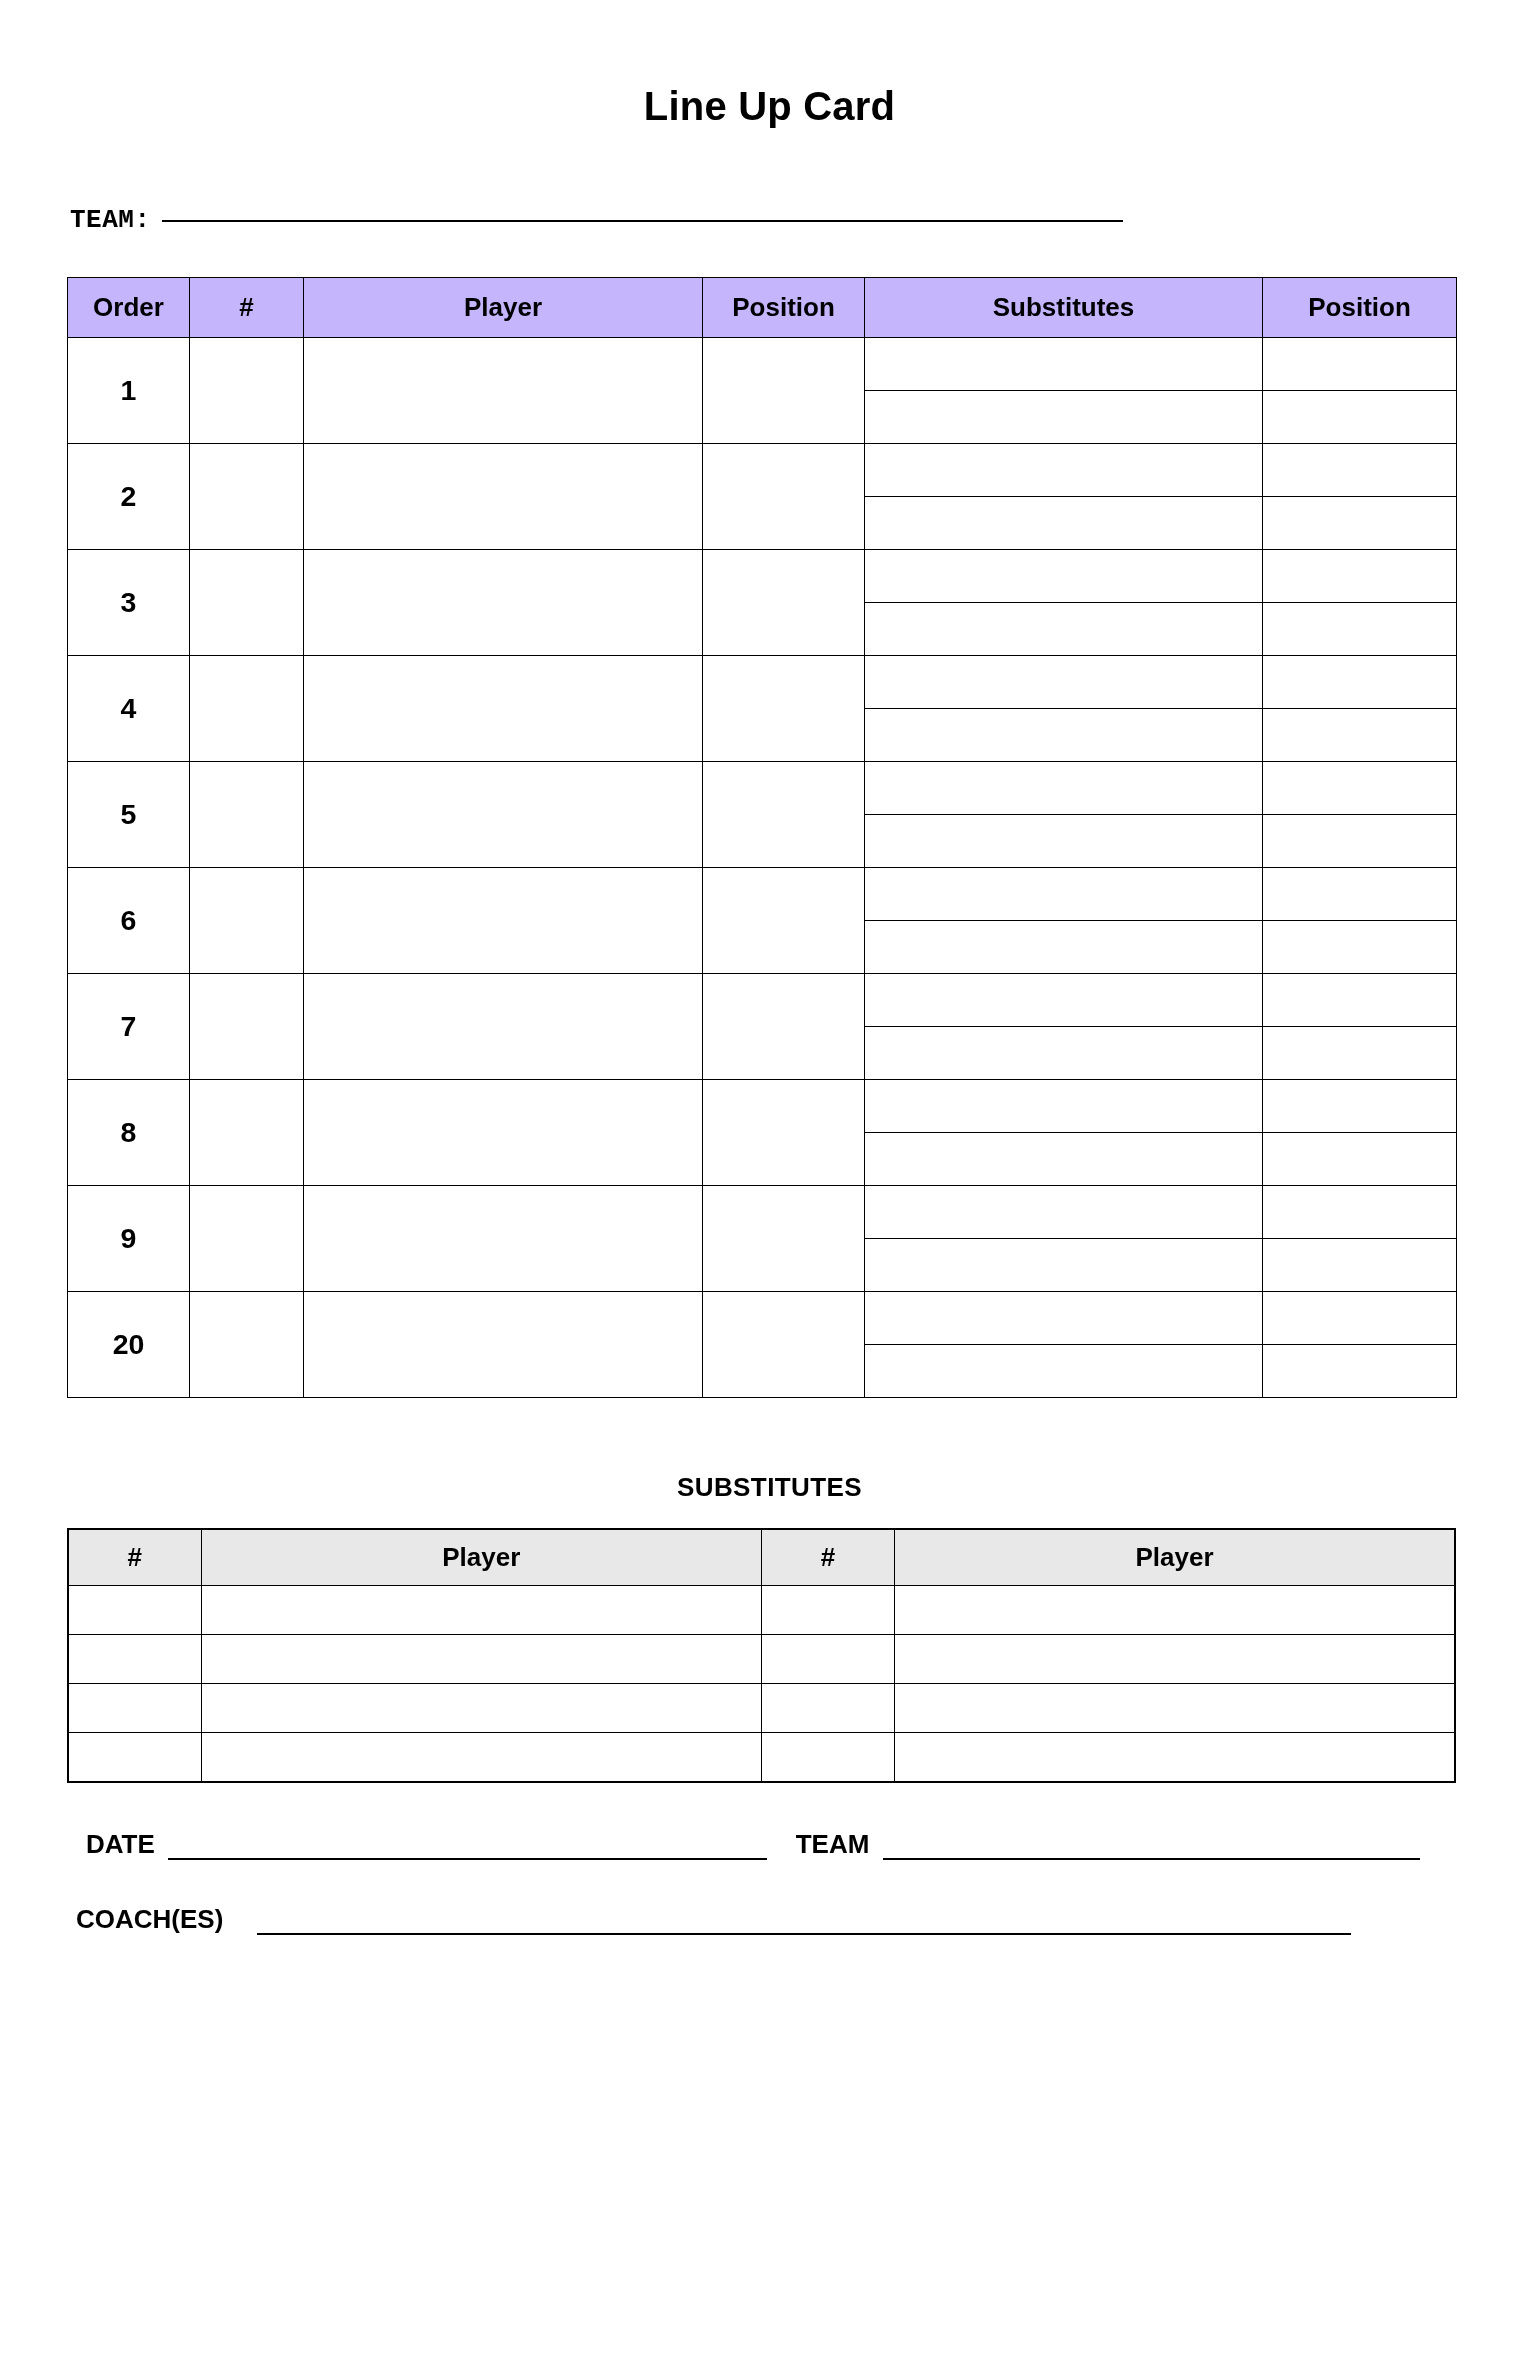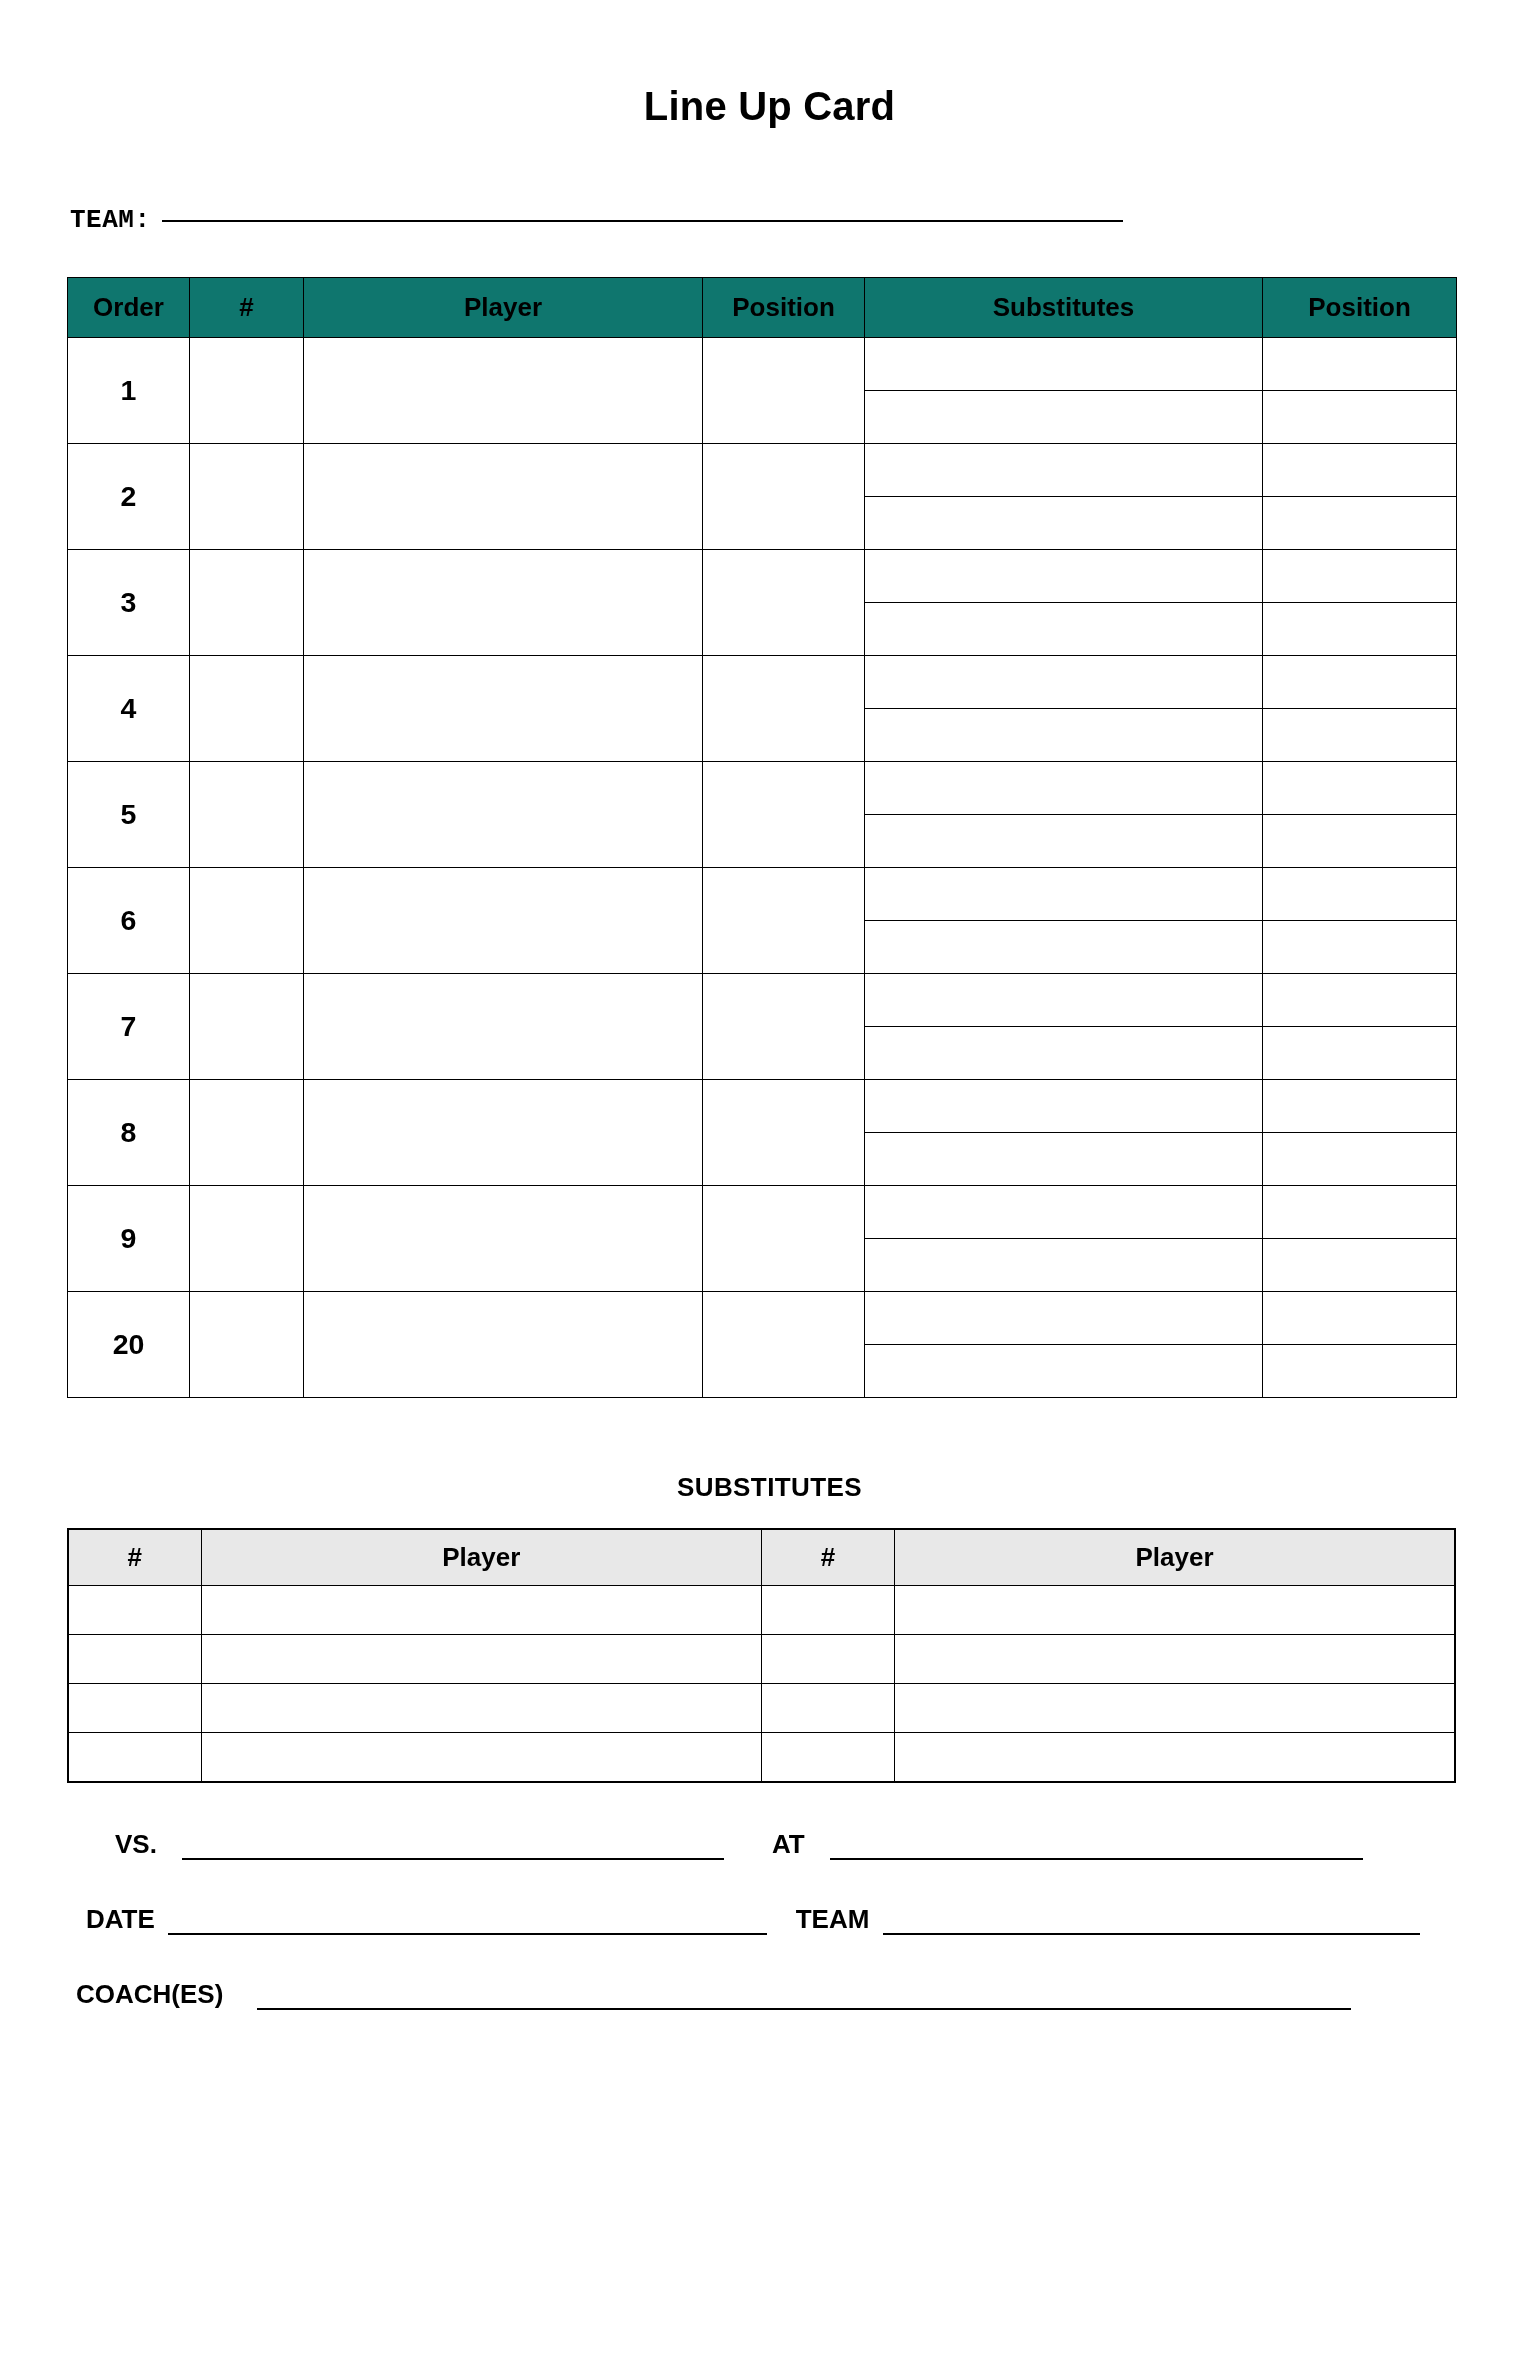--- a/index.html
+++ b/index.html
@@ -62,21 +62,21 @@
   table.lineup {
     border-collapse: collapse;
     width: 1389px;
     table-layout: fixed;
   }
   table.lineup th, table.lineup td {
     border: 1.9px solid #000;
     padding: 0;
   }
   table.lineup thead th {
-    background: #0f766e;
+    background: #c4b5fd;
     font-size: 26px;
     font-weight: bold;
     height: 59px;
     text-align: center;
     vertical-align: middle;
   }
   .col-order { width: 122px; }
   .col-num   { width: 114px; }
   .col-player{ width: 399px; }
   .col-pos   { width: 162px; }
@@ -552,26 +552,20 @@
           <td></td>
           <td></td>
           <td></td>
         </tr>
       </tbody>
     </table>
   </div>
 
   <div class="footer">
 
-    <div class="f-row">
-      <span class="f-label" style="margin-left:48px;">VS.</span>
-      <span class="rule" style="width:542px; margin-left:25px;"></span>
-      <span class="f-label" style="margin-left:48px;">AT</span>
-      <span class="rule" style="width:533px; margin-left:25px;"></span>
-    </div>
 
     <div class="f-row">
       <span class="f-label" style="margin-left:19px;">DATE</span>
       <span class="rule" style="width:599px; margin-left:13.3px;"></span>
       <span class="f-label" style="margin-left:28.5px;">TEAM</span>
       <span class="rule" style="width:537px; margin-left:13.3px;"></span>
     </div>
 
     <div class="f-row">
       <span class="f-label" style="margin-left:9px;">COACH(ES)</span>

